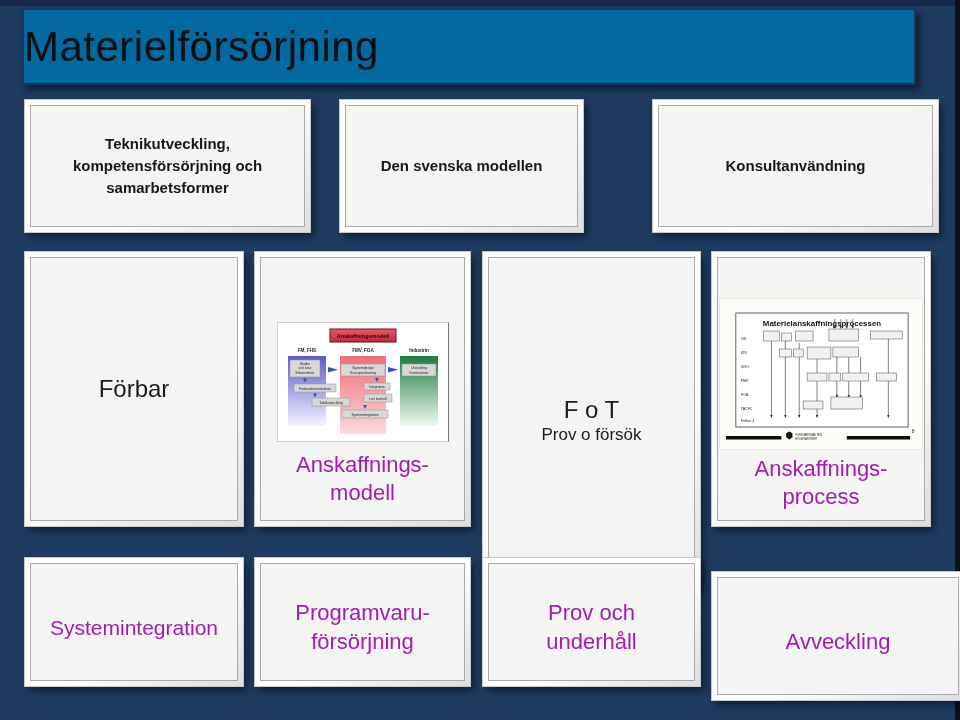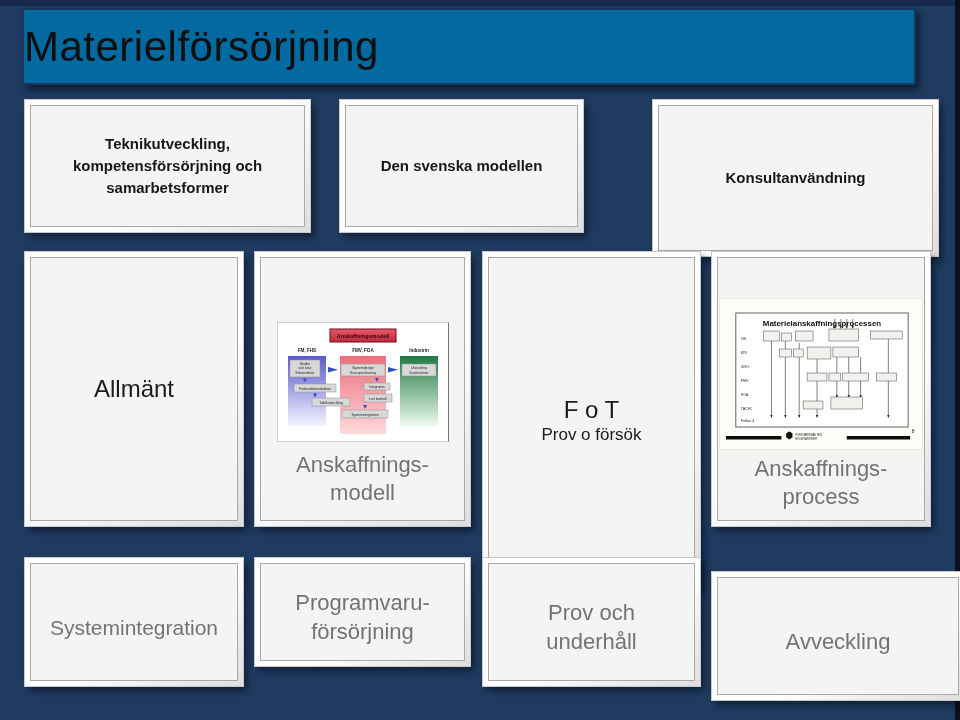--- a/index.html
+++ b/index.html
@@ -26,33 +26,33 @@
     box-shadow:0 0 0 1px #c9c9c9, 4px 5px 7px rgba(4,10,22,.55);
   }
   .card-inner{
     width:100%;height:100%;box-sizing:border-box;
     border:1px solid #a9a9a9;background:#f4f4f3;
     display:flex;flex-direction:column;align-items:center;justify-content:center;
     text-align:center;position:relative;
   }
   #card-r1c1{left:25px;top:100px;width:285px;height:132px}
   #card-r1c2{left:340px;top:100px;width:243px;height:132px}
-  #card-r1c3{left:653px;top:100px;width:285px;height:156px}
+  #card-r1c3{left:653px;top:100px;width:285px;height:132px}
   #card-r2c1{left:25px;top:252px;width:218px;height:274px}
   #card-r2c2{left:255px;top:252px;width:215px;height:274px}
   #card-r2c3{left:483px;top:252px;width:217px;height:336px}
   #card-r2c4{left:712px;top:252px;width:218px;height:274px}
   #card-r3c1{left:25px;top:558px;width:218px;height:128px}
-  #card-r3c2{left:255px;top:558px;width:215px;height:108px}
+  #card-r3c2{left:255px;top:558px;width:215px;height:128px}
   #card-r3c3{left:483px;top:558px;width:217px;height:128px}
   #card-r3c4{left:712px;top:572px;width:252px;height:128px}
 
   .label-bold-sm{font-weight:700;font-size:15px;line-height:1.45;color:#171717;padding:0 28px;}
   .label-lg{font-size:24px;color:#1b1b1b;}
-  .label-md{font-size:22px;line-height:1.3;color:#737373;white-space:pre-line;margin-top:12px;}
+  .label-md{font-size:22px;line-height:1.3;color:#a21caf;white-space:pre-line;margin-top:12px;}
   .fot-sub{font-size:17px;color:#1b1b1b;margin-top:1px;}
 
   .thumb-modell-wrap{
     position:absolute;top:64px;left:50%;transform:translateX(-50%);
     width:170px;height:118px;background:#ffffff;
     border:1px solid #cccccc;border-right-color:#777;box-sizing:content-box;
   }
   .thumb-process-wrap{
     position:absolute;top:40px;left:1px;right:1px;height:152px;
     background:#fbfbf8;border:1px solid #e8e8e3;box-sizing:border-box;
@@ -82,21 +82,21 @@
   </div>
 </div>
 <div class="card" id="card-r1c3">
   <div class="card-inner">
     <div class="label-bold-sm">Konsultanvändning</div>
   </div>
 </div>
 
 <div class="card" id="card-r2c1">
   <div class="card-inner">
-    <div class="label-lg">Allmänt</div>
+    <div class="label-lg">Förbar</div>
   </div>
 </div>
 
 <div class="card" id="card-r2c2">
   <div class="card-inner">
     <div class="thumb-modell-wrap">
       <svg viewBox="0 0 170 118" width="170" height="118">
         <defs>
           <linearGradient id="gBlue" x1="0" y1="0" x2="0" y2="1">
             <stop offset="0" stop-color="#5a5ace"></stop>

